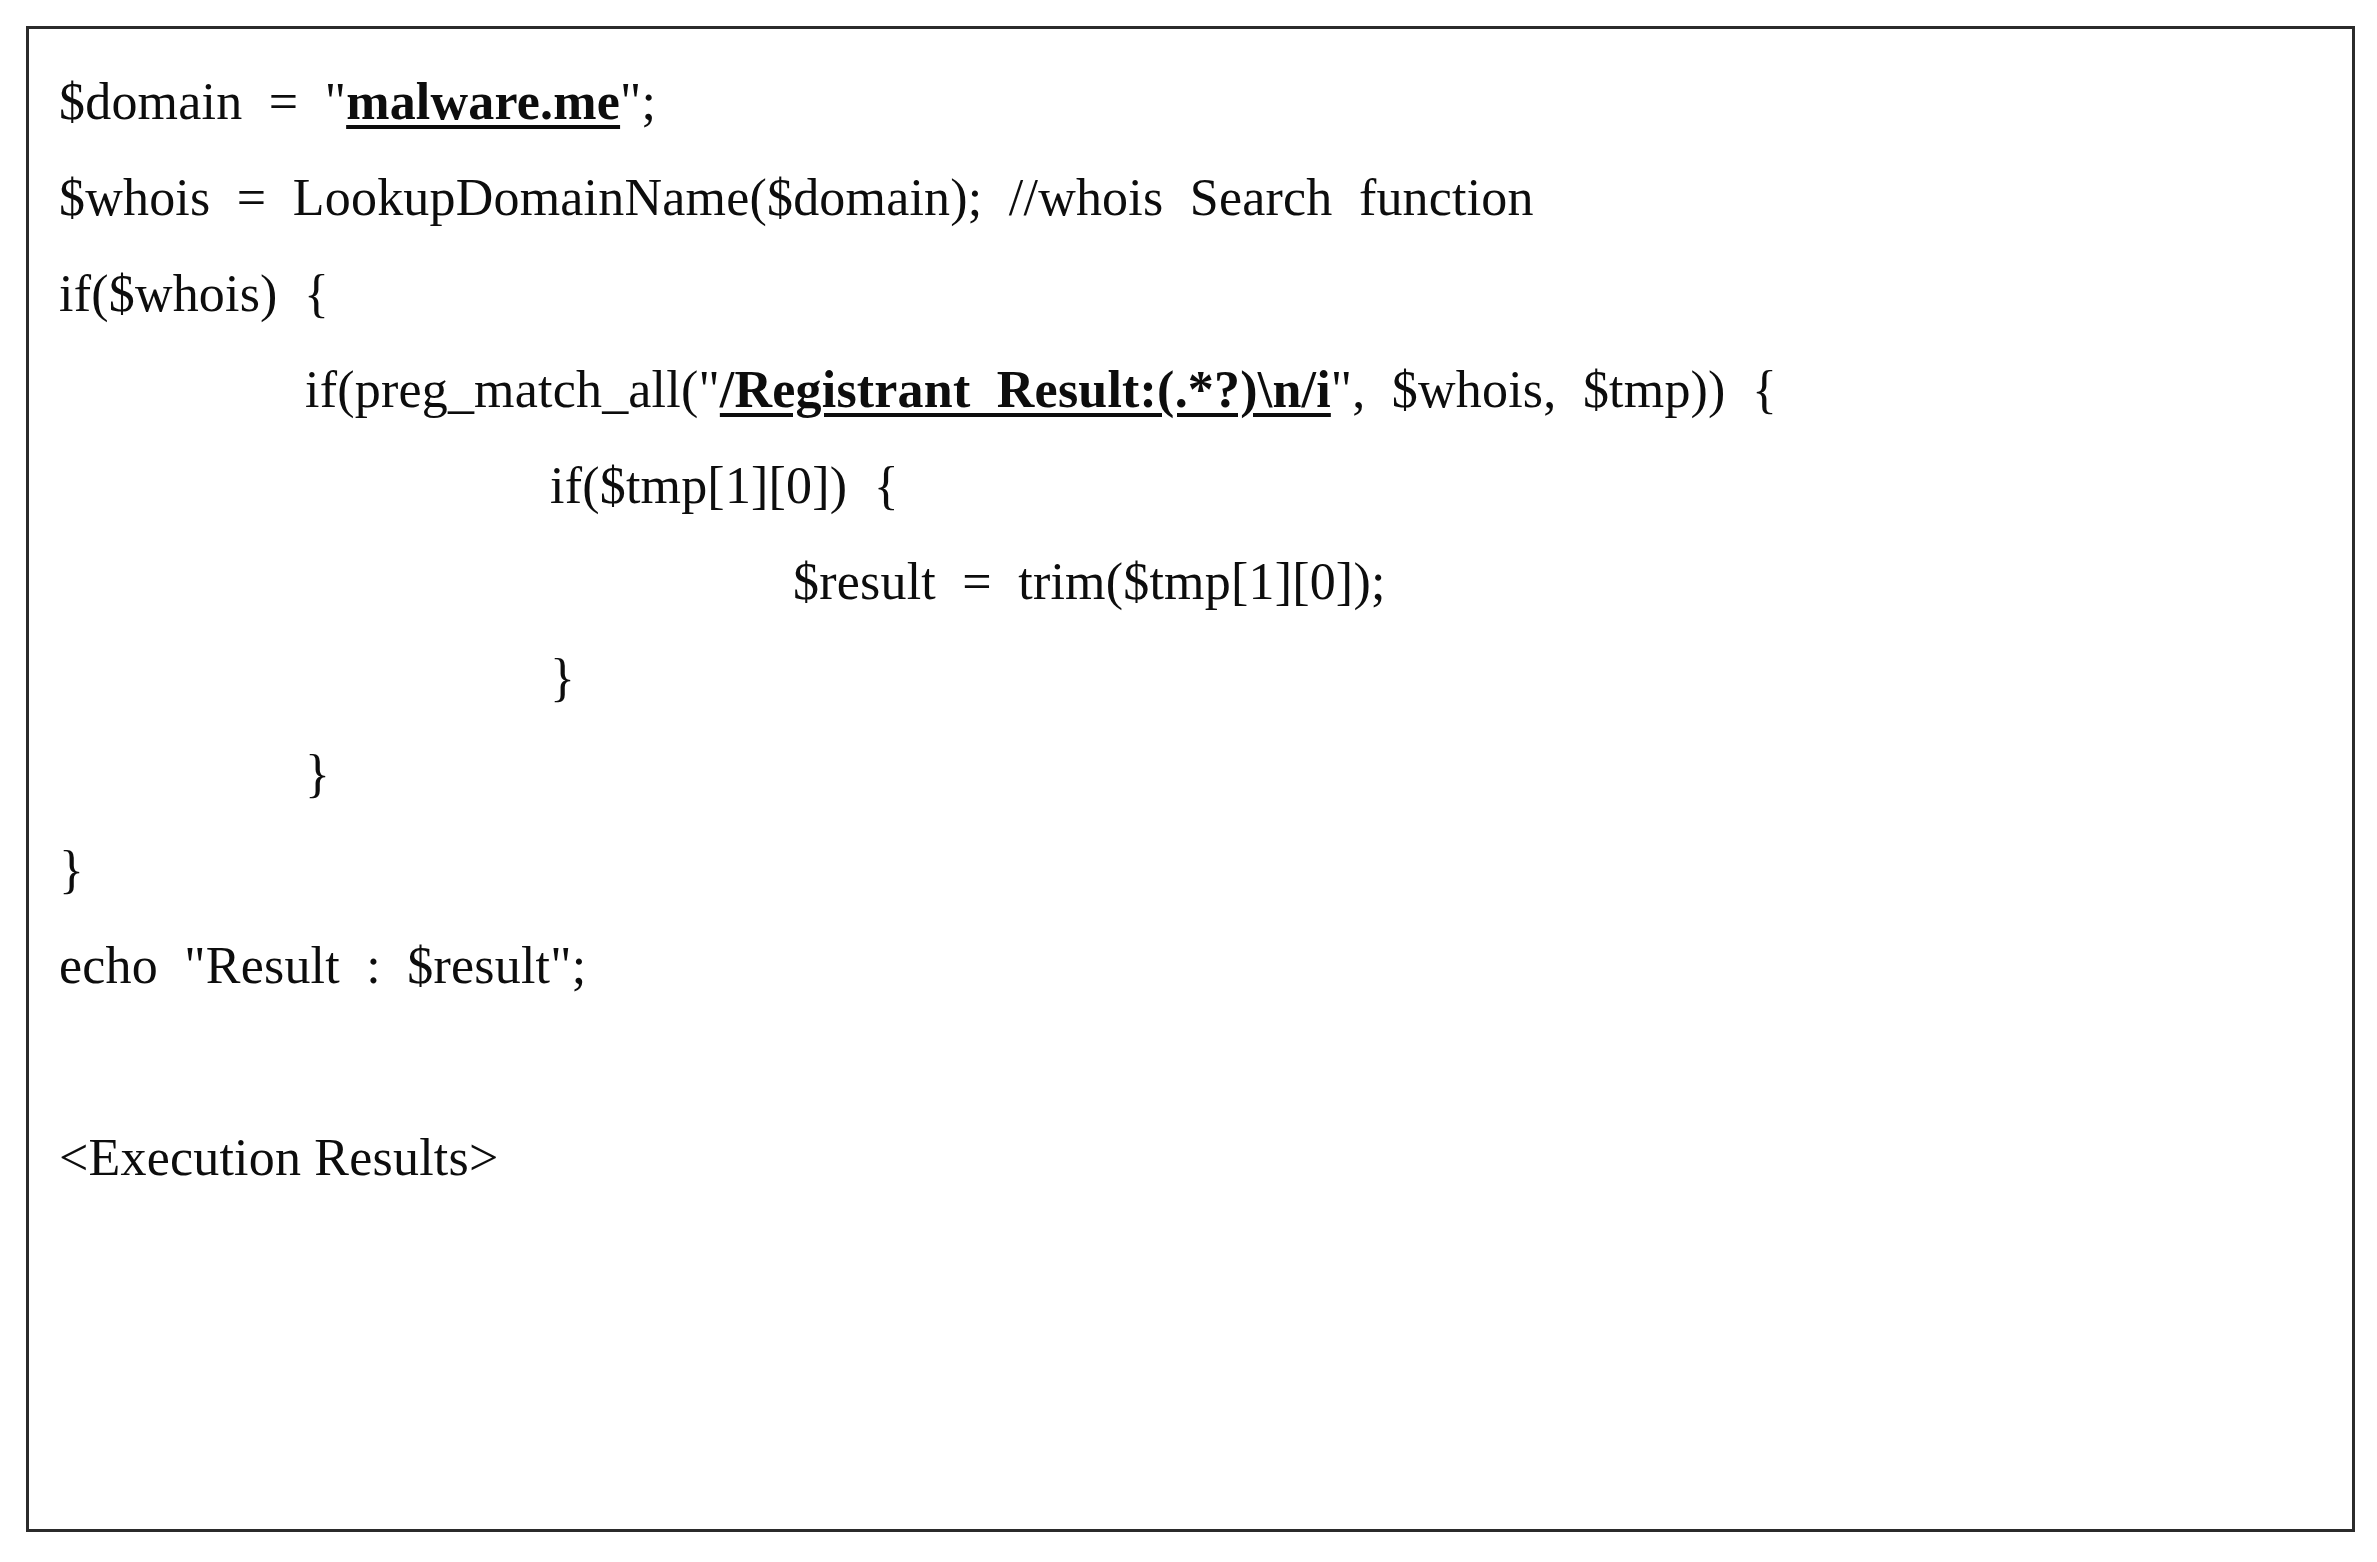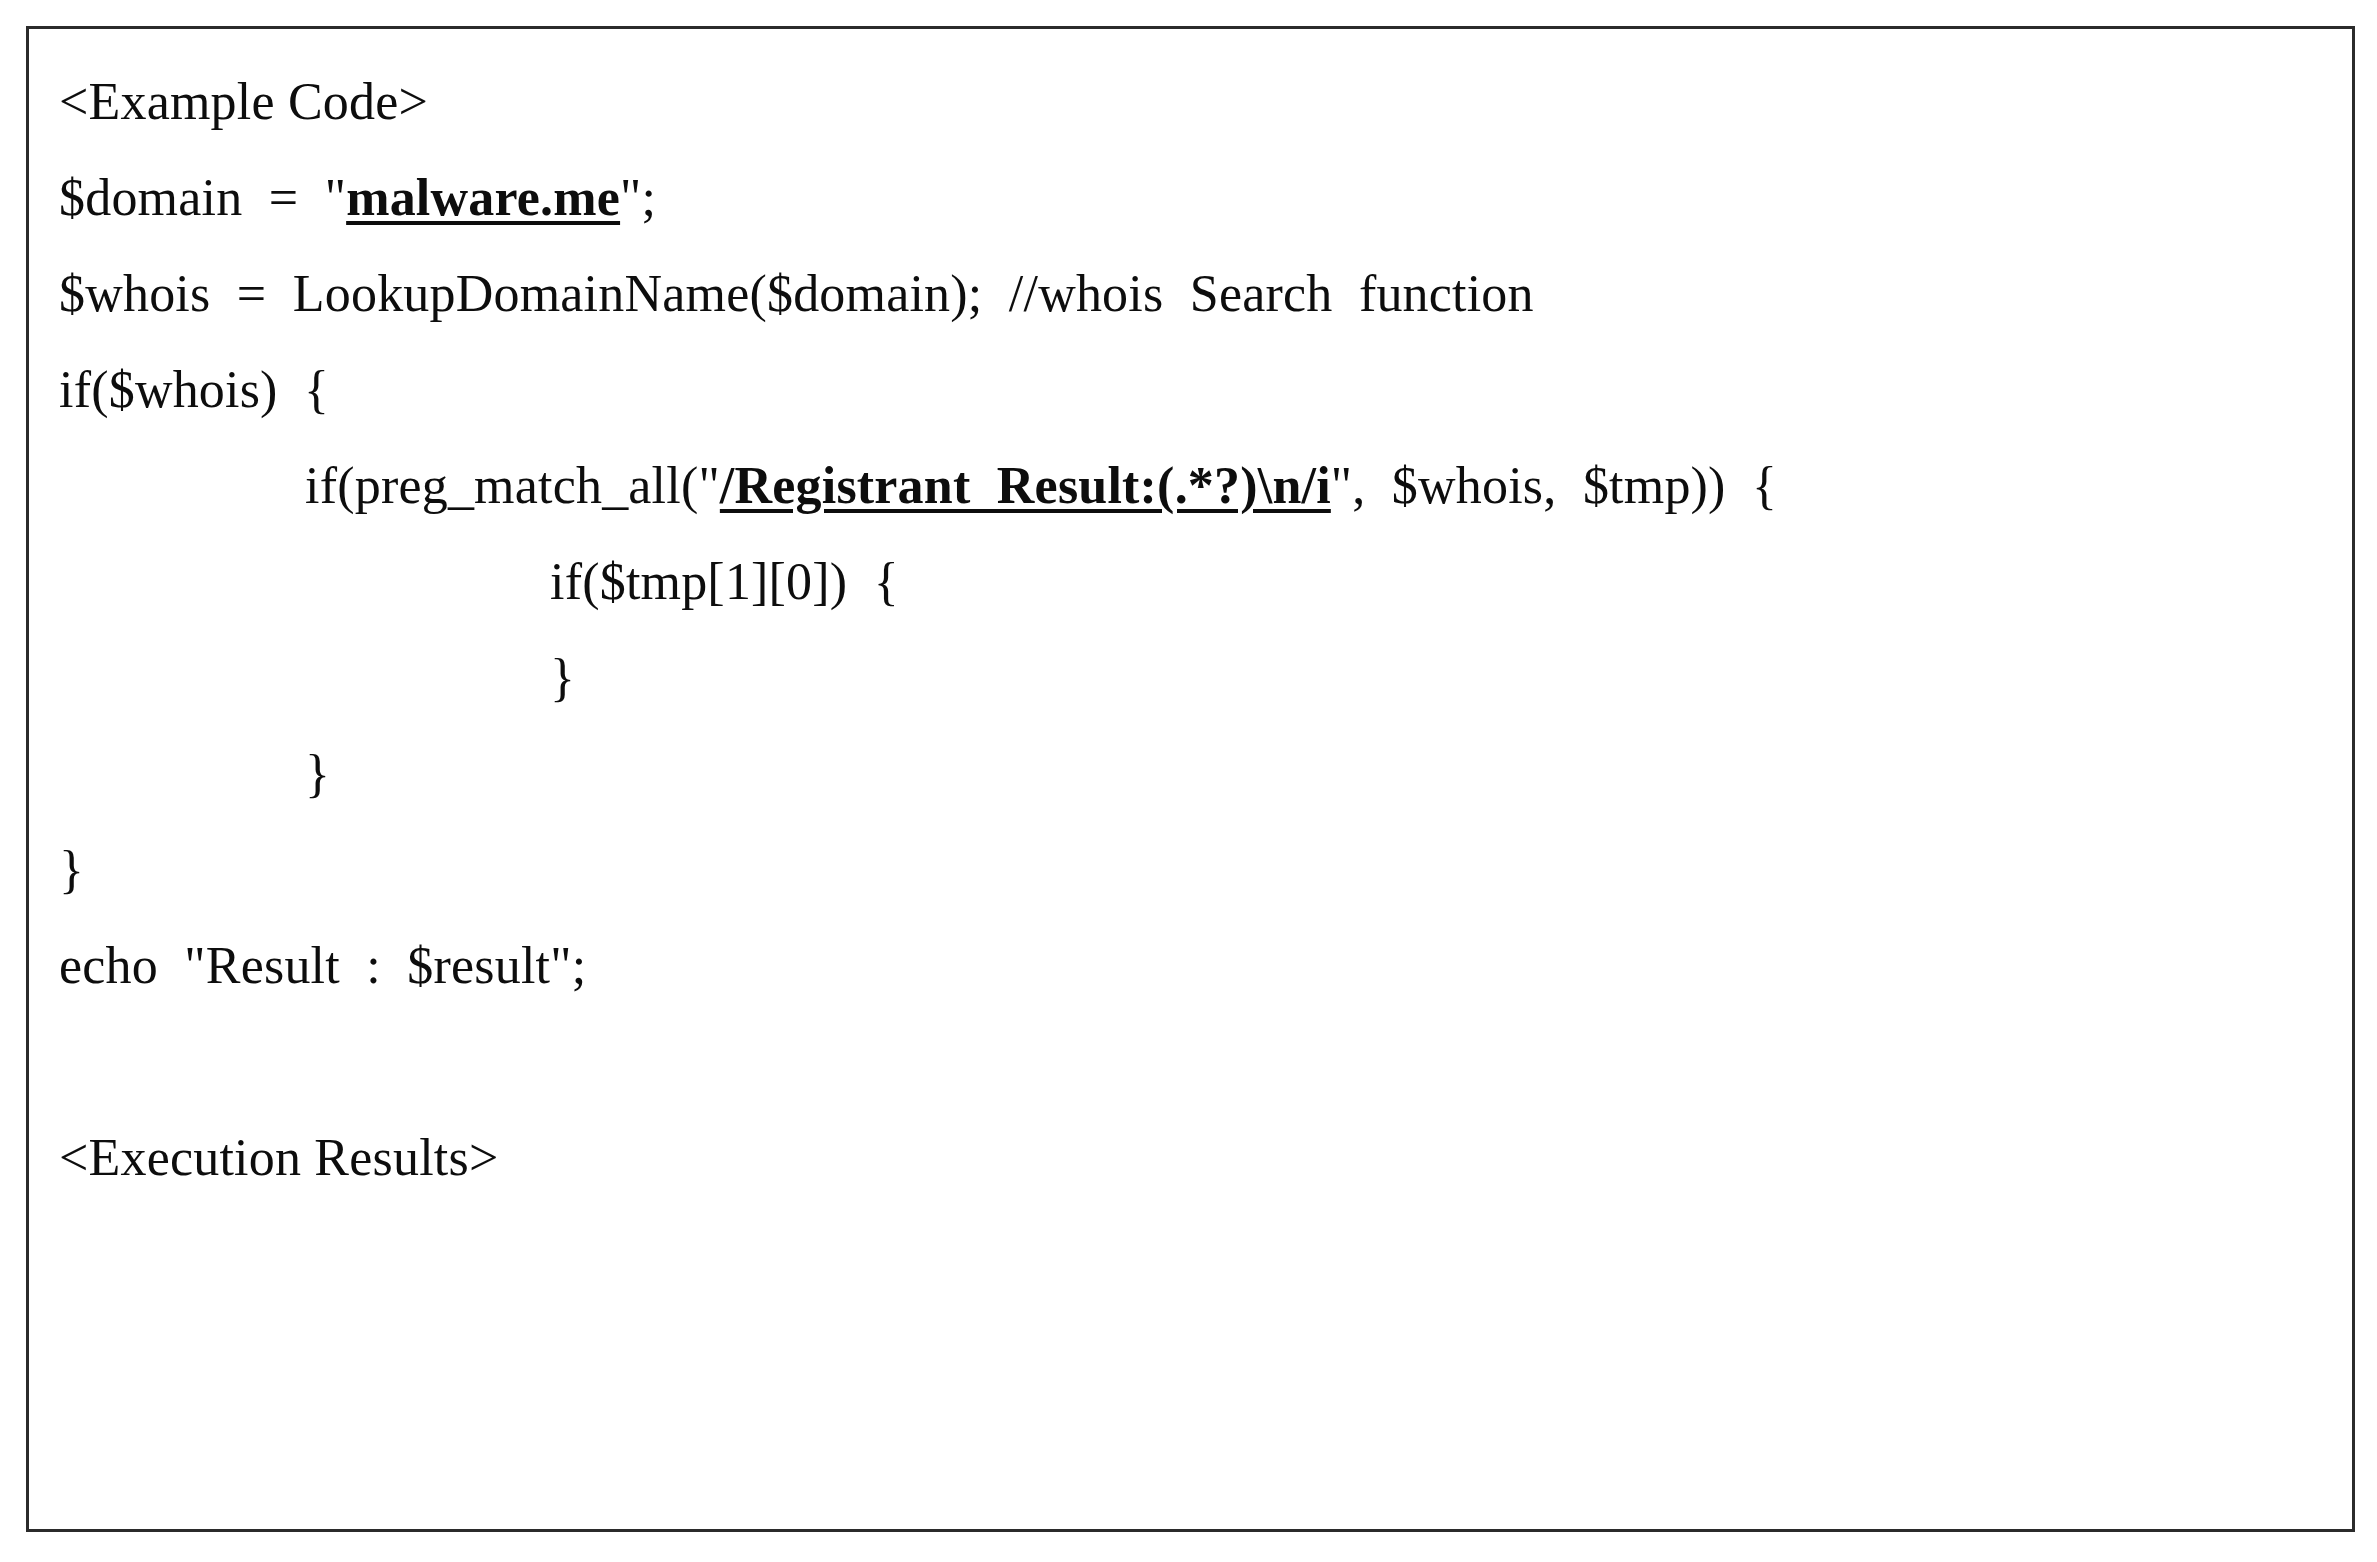--- a/index.html
+++ b/index.html
@@ -69,33 +69,33 @@
     text-underline-offset: 7.8px;
     text-decoration-thickness: 4.7px;
   }
 </style>
 </head>
 <body>
 
 <div id="code-figure">
   <div id="code-listing">
 
-    <div class="code-line ind-0"><span>&lt;Example Code&gt;</span></div>
 
     <div class="code-line ind-0"><span>$domain  =  "</span><span class="bold-underline">malware.me</span><span>";</span></div>
 
     <div class="code-line ind-0"><span>$whois  =  LookupDomainName($domain);  //whois  Search  function</span></div>
 
 
     <div class="code-line ind-0"><span>if($whois)  {</span></div>
 
     <div class="code-line ind-1"><span>if(preg_match_all("</span><span class="bold-underline">/Registrant  Result:(.*?)\n/i</span><span>",  $whois,  $tmp))  {</span></div>
 
     <div class="code-line ind-3"><span>if($tmp[1][0])  {</span></div>
 
+    <div class="code-line ind-4"><span>$result  =  trim($tmp[1][0]);</span></div>
 
     <div class="code-line ind-3"><span>}</span></div>
 
     <div class="code-line brace-1"><span>}</span></div>
 
     <div class="code-line ind-0"><span>}</span></div>
 
     <div class="code-line ind-0"><span>echo  "Result  :  $result";</span></div>
 
     <div class="blank-line"></div>

